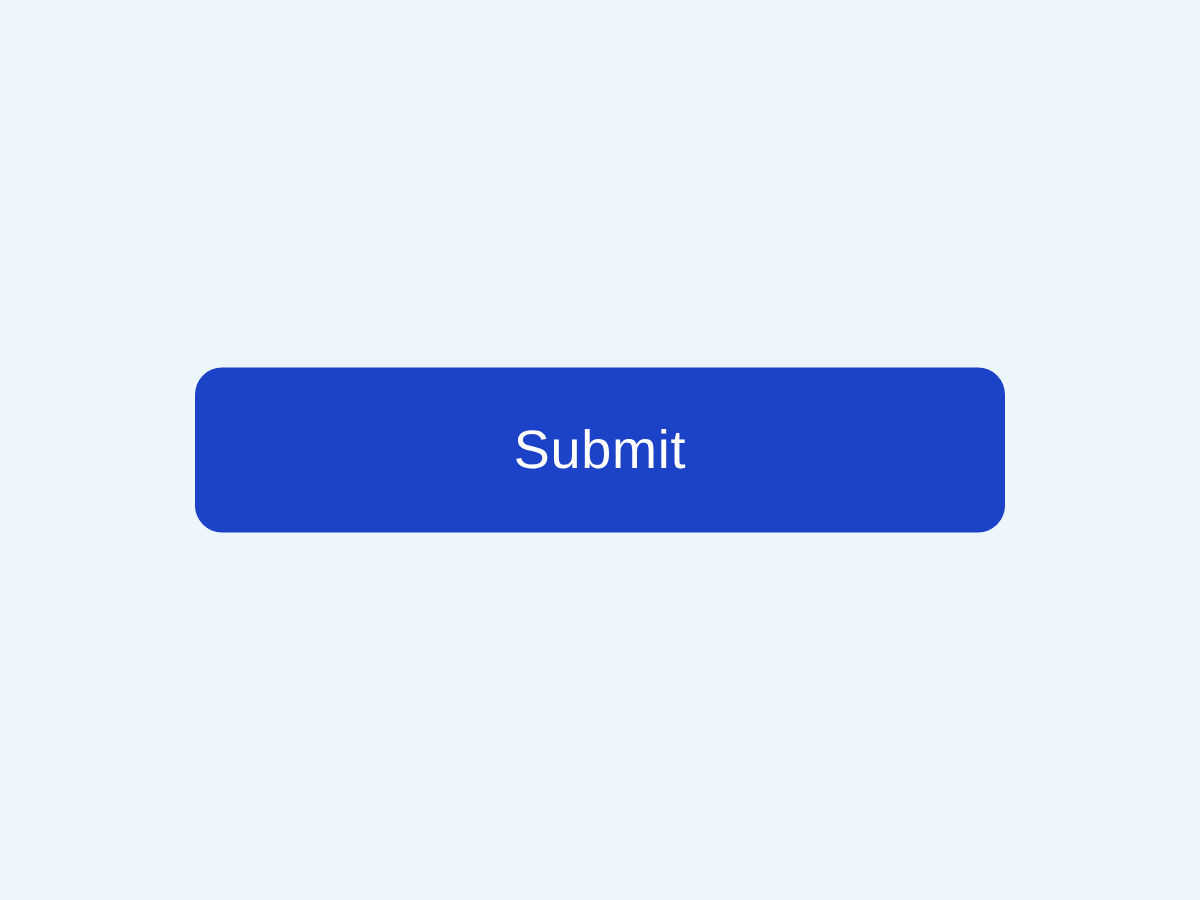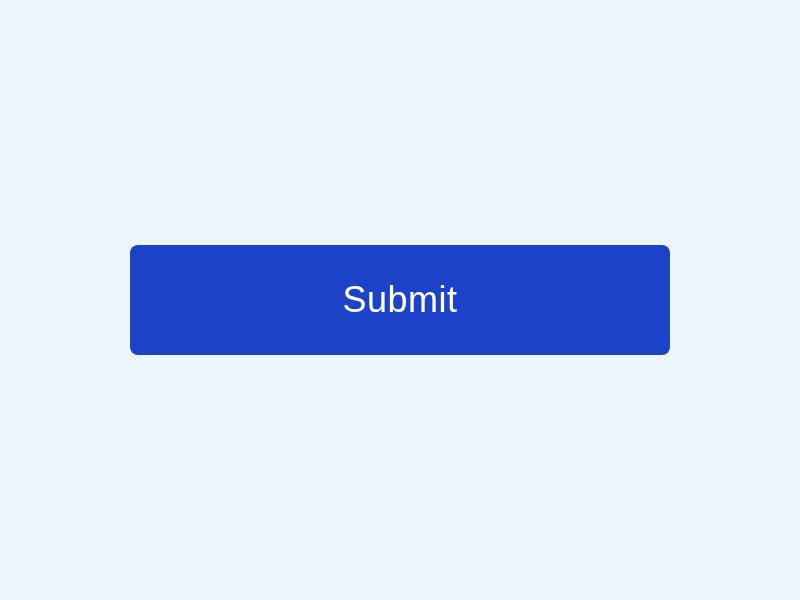--- a/index.html
+++ b/index.html
@@ -14,21 +14,21 @@
       display: flex;
       align-items: center;
       justify-content: center;
       font-family: 'Helvetica Neue', Helvetica, Arial, sans-serif;
     }
     .submit-button {
       width: 540px;
       height: 110px;
       background: #1c42c8;
       border: none;
-      border-radius: 8px;
+      border-radius: 18px;
       color: #ffffff;
       font-size: 36px;
       font-weight: 400;
       cursor: pointer;
       display: flex;
       align-items: center;
       justify-content: center;
       letter-spacing: 0.5px;
     }
   </style>

